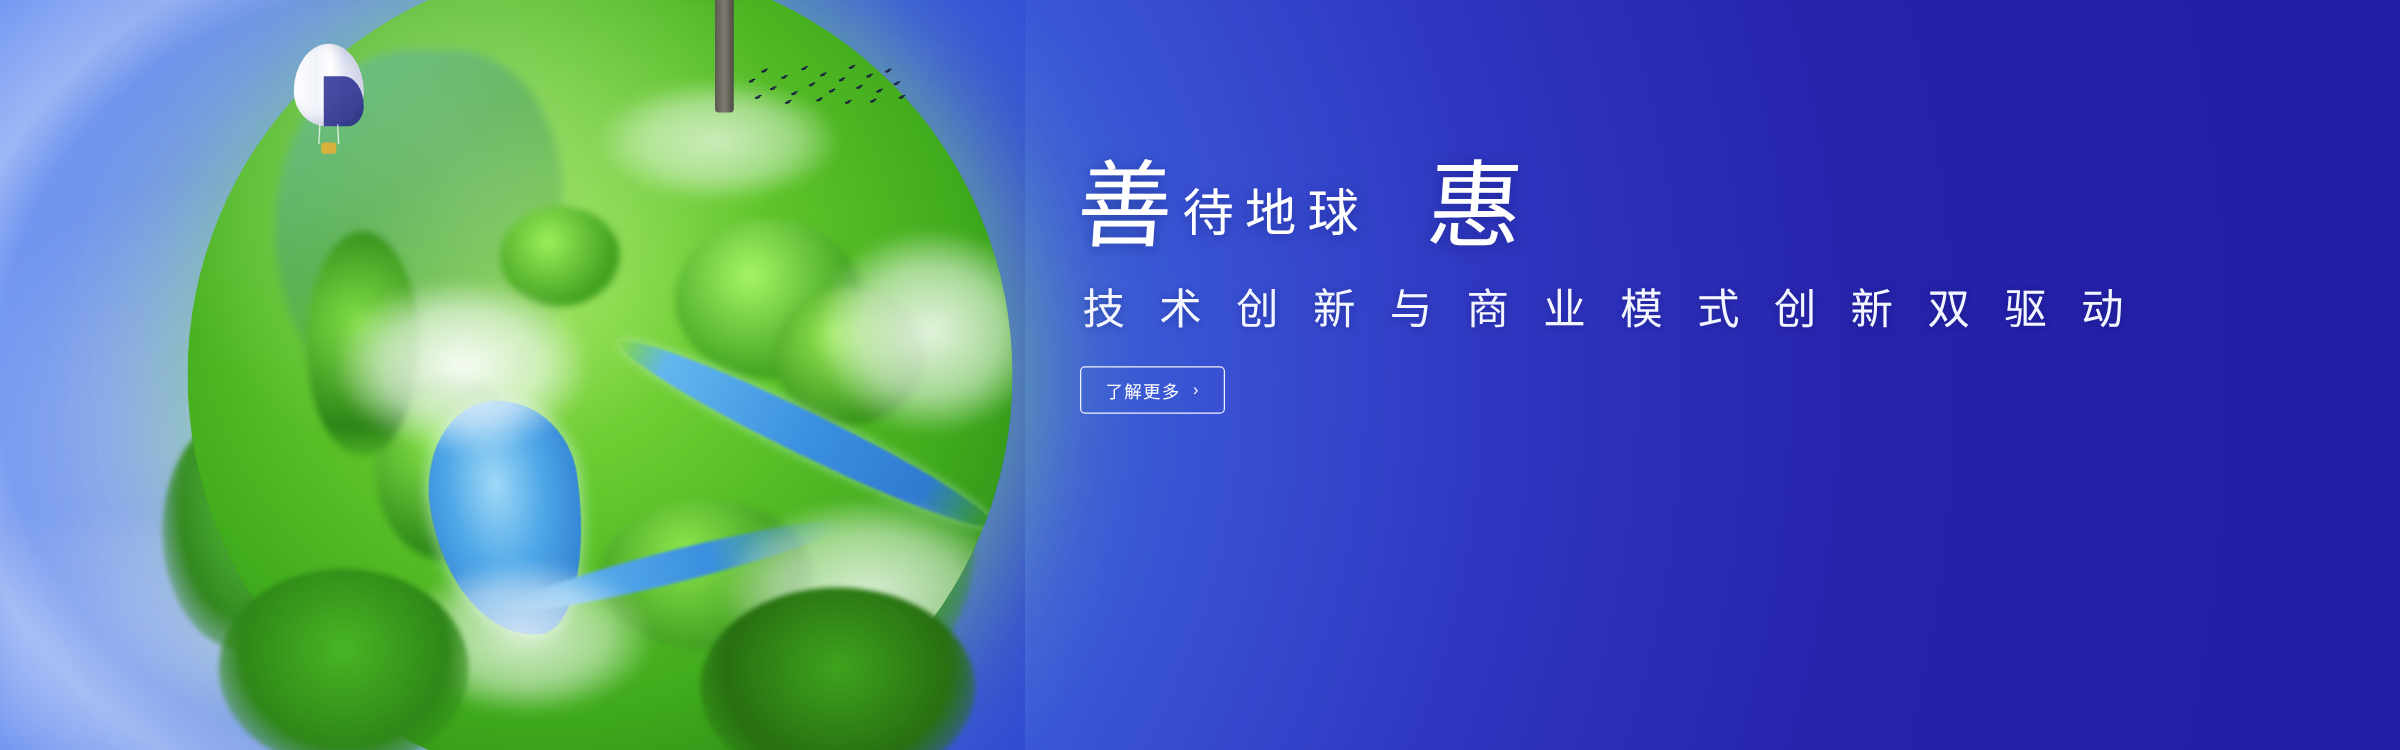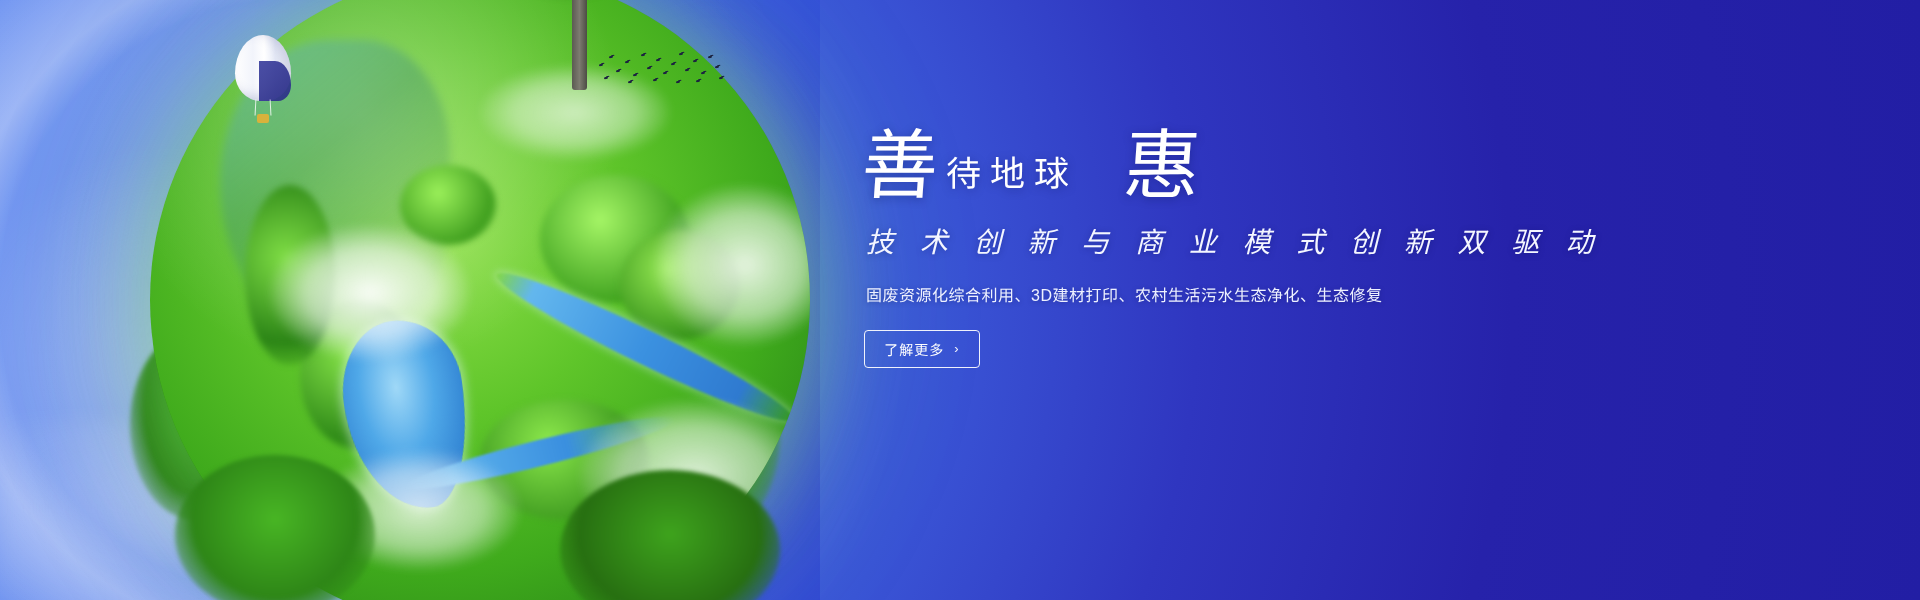--- a/index.html
+++ b/index.html
@@ -185,36 +185,35 @@
   }
   .hl-big {
     font-family:"Liberation Serif","DejaVu Serif",serif;
     font-size:76px; line-height:1;
     font-weight:400;
     letter-spacing:0;
     transform:skewX(-4deg);
   }
   .hl-small {
     font-family:Liberation Mono, monospace;
-    font-size:35px; line-height:1;
+    font-size:41px; line-height:1;
     letter-spacing:9px;
     margin-left:8px;
     position:relative; top:-6px;
   }
   .hl-gap { display:inline-block; width:46px; }
 
   .subhead {
-    font-size:28px;
+    font-size:34px;
     letter-spacing:9px;
     margin-top:16px;
     margin-left:4px;
     color:#f4f6ff;
     text-shadow:0 1px 6px rgba(10,16,80,.35);
     white-space:nowrap;
-    font-style:italic;
   }
 
   .desc {
     font-size:16px;
     letter-spacing:.5px;
     margin-top:22px;
     margin-left:4px;
     color:#eef1ff;
     text-shadow:0 1px 5px rgba(10,16,80,.35);
     white-space:nowrap;
@@ -319,21 +318,20 @@
 
     <div class="headline">
       <span class="hl-big">善</span>
       <span class="hl-small">待地球</span>
       <span class="hl-gap"></span>
       <span class="hl-big">惠</span>
     </div>
 
     <div class="subhead">技 术 创 新 与 商 业 模 式 创 新 双 驱 动</div>
 
-    <div class="desc">固废资源化综合利用、3D建材打印、农村生活污水生态净化、生态修复</div>
 
     <a class="cta" href="#">
       <span>了解更多</span>
       <span class="chev">›</span>
     </a>
 
   </div>
 
 </div>
 

